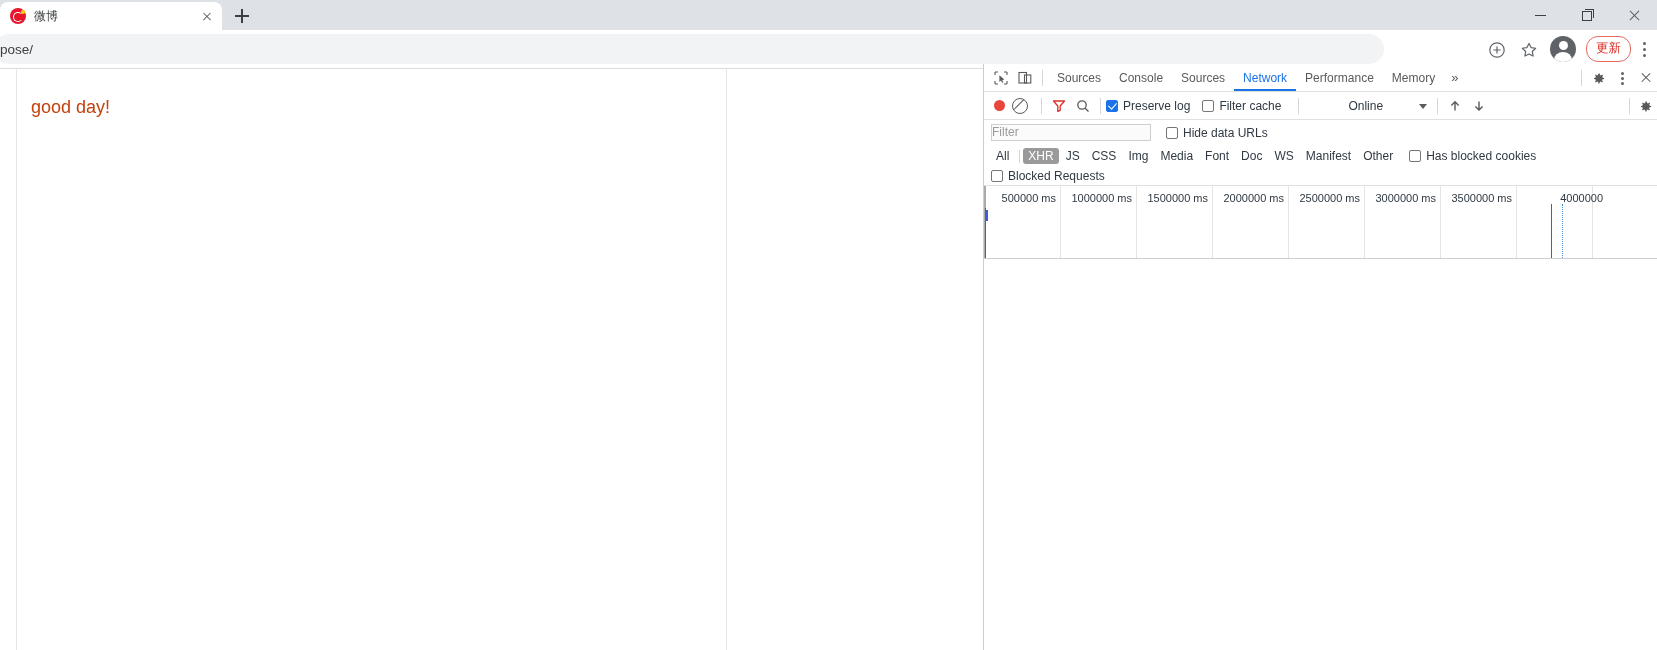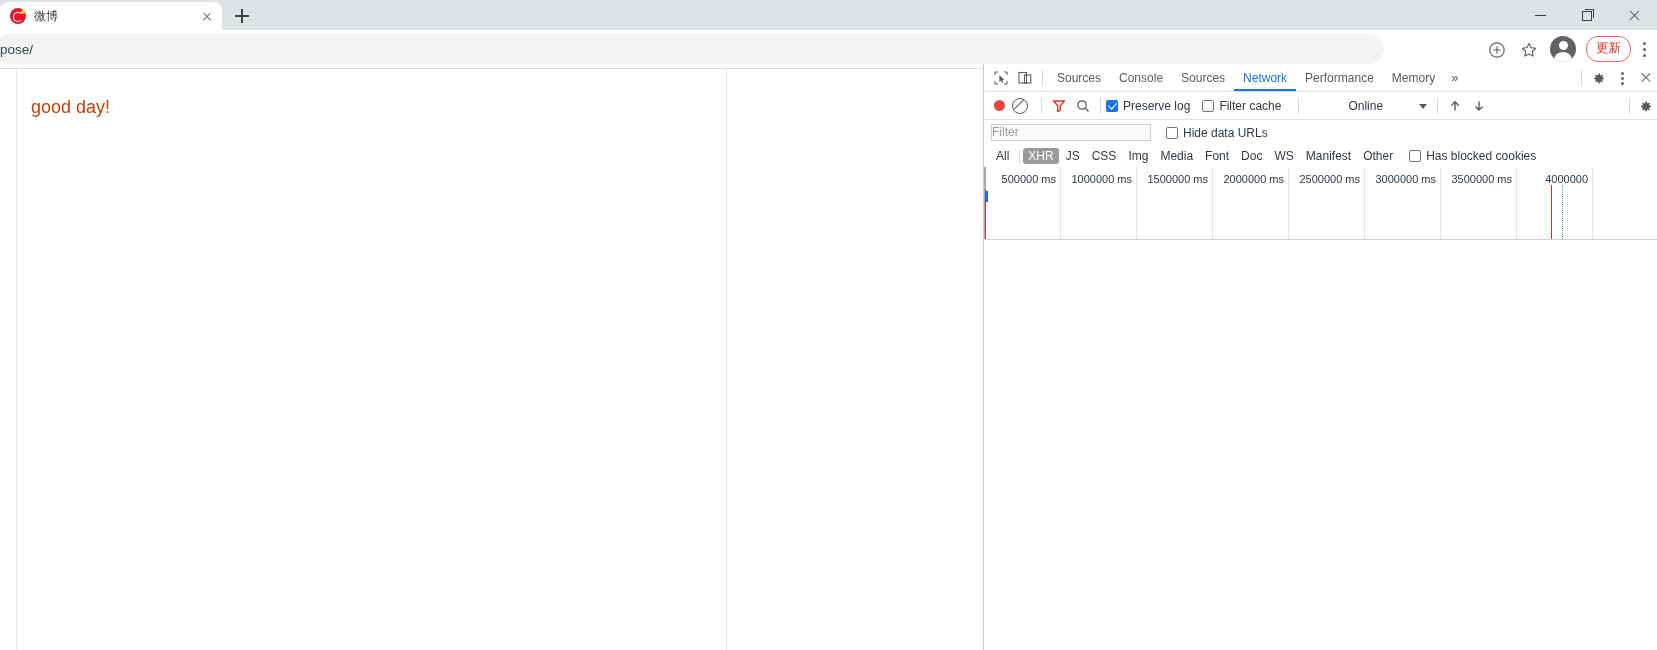--- a/index.html
+++ b/index.html
@@ -710,41 +710,45 @@
       <span class="type-chip">Media</span>
       <span class="type-chip">Font</span>
       <span class="type-chip">Doc</span>
       <span class="type-chip">WS</span>
       <span class="type-chip">Manifest</span>
       <span class="type-chip">Other</span>
       <div class="cb" style="margin-left:9px"></div>
       <span class="cb-label">Has blocked cookies</span>
     </div>
 
+    <div class="dt-row5">
+      <div class="cb"></div>
+      <span class="cb-label">Blocked Requests</span>
+    </div>
 
     <div class="overview">
       <div class="ov-left-gutter"></div>
 
       <div class="ov-tick" style="left:76px"></div>
       <div class="ov-tick" style="left:152px"></div>
       <div class="ov-tick" style="left:228px"></div>
       <div class="ov-tick" style="left:304px"></div>
       <div class="ov-tick" style="left:380px"></div>
       <div class="ov-tick" style="left:456px"></div>
       <div class="ov-tick" style="left:532px"></div>
       <div class="ov-tick" style="left:608px"></div>
 
       <div class="ov-tick-label" style="left:2px;width:70px">500000 ms</div>
       <div class="ov-tick-label" style="left:78px;width:70px">1000000 ms</div>
       <div class="ov-tick-label" style="left:154px;width:70px">1500000 ms</div>
       <div class="ov-tick-label" style="left:230px;width:70px">2000000 ms</div>
       <div class="ov-tick-label" style="left:306px;width:70px">2500000 ms</div>
       <div class="ov-tick-label" style="left:382px;width:70px">3000000 ms</div>
       <div class="ov-tick-label" style="left:458px;width:70px">3500000 ms</div>
-      <div class="ov-tick-label" style="left:534px;width:70px">4000000</div>
+      <div class="ov-tick-label" style="left:534px;width:85px">4000000</div>
 
       <div class="ov-red-line" style="left:1px"></div>
       <div class="ov-blue-bar" style="left:1px"></div>
 
       <div class="ov-red-line" style="left:567px;top:18px;height:54px"></div>
       <div class="ov-dotted-blue" style="left:578px;top:18px;height:54px"></div>
     </div>
 
 
   </div>

